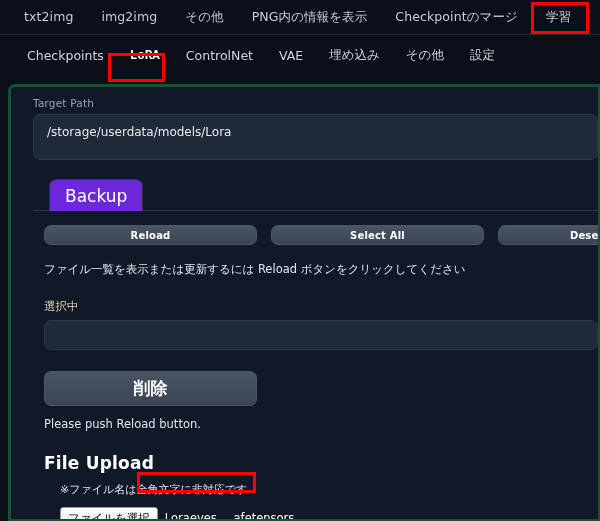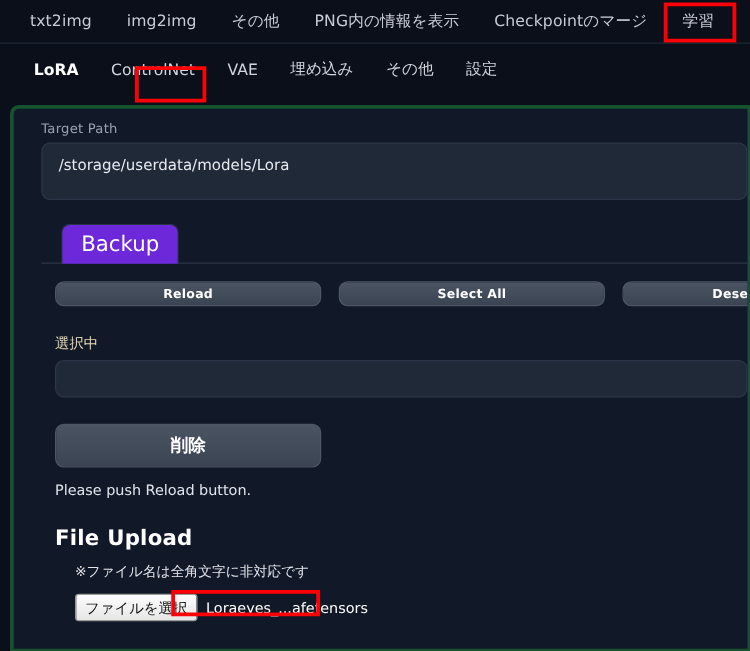--- a/index.html
+++ b/index.html
@@ -60,21 +60,21 @@
     align-items: center;
     padding-left: 14px;
     box-sizing: border-box;
   }
   .subtab {
     font-size: 12.5px;
     color: #d2d5de;
     padding: 0 13px;
     white-space: nowrap;
   }
-  .subtab.active { color: #ffffff; font-weight: bold; }
+  .subtab.active { color: #ffffff; font-weight: bold; font-family: Liberation Mono, monospace; }
 
   
   .panel {
     position: absolute;
     left: 8px;
     top: 84px;
     right: -1px;
     bottom: -1px;
     background: #111827;
     border: 3px solid #14532d;
@@ -182,21 +182,21 @@
   }
 
   .del-btn {
     width: 213px;
     height: 35px;
     margin: 21px 0 0 11px;
     border-radius: 7px;
     background: linear-gradient(180deg, #4a5463 0%, #3b4453 100%);
     border: 1px solid #4d5665;
     color: #ffffff;
-    font-size: 14px;
+    font-size: 17px;
     font-weight: bold;
     display: flex;
     align-items: center;
     justify-content: center;
     box-sizing: border-box;
   }
   .status {
     font-size: 11.5px;
     color: #e3e5ec;
     margin: 11px 0 0 11px;
@@ -244,20 +244,21 @@
   <div class="toptab">txt2img</div>
   <div class="toptab">img2img</div>
   <div class="toptab">その他</div>
   <div class="toptab">PNG内の情報を表示</div>
   <div class="toptab">Checkpointのマージ</div>
   <div class="toptab">学習</div>
   <div class="toptab active">Filer</div>
 </div>
 
 <div class="subbar">
+  <div class="subtab">Checkpoints</div>
   <div class="subtab active">LoRA</div>
   <div class="subtab">ControlNet</div>
   <div class="subtab">VAE</div>
   <div class="subtab">埋め込み</div>
   <div class="subtab">その他</div>
   <div class="subtab">設定</div>
 </div>
 
 <div class="panel">
   <div class="panel-inner">
@@ -268,20 +269,21 @@
     <div class="group">
       <div class="grouptab">Backup</div>
       <div class="groupbody">
 
         <div class="btnrow">
           <div class="btn">Reload</div>
           <div class="btn">Select All</div>
           <div class="btn">Deselect All</div>
         </div>
 
+        <div class="hint">ファイル一覧を表示または更新するには Reload ボタンをクリックしてください</div>
 
         <div class="sel-label">選択中</div>
         <div class="sel-box"></div>
 
         <div class="del-btn">削除</div>
         <div class="status">Please push Reload button.</div>
 
         <div class="upload-title">File Upload</div>
         <div class="upload-note">※ファイル名は全角文字に非対応です</div>
 

